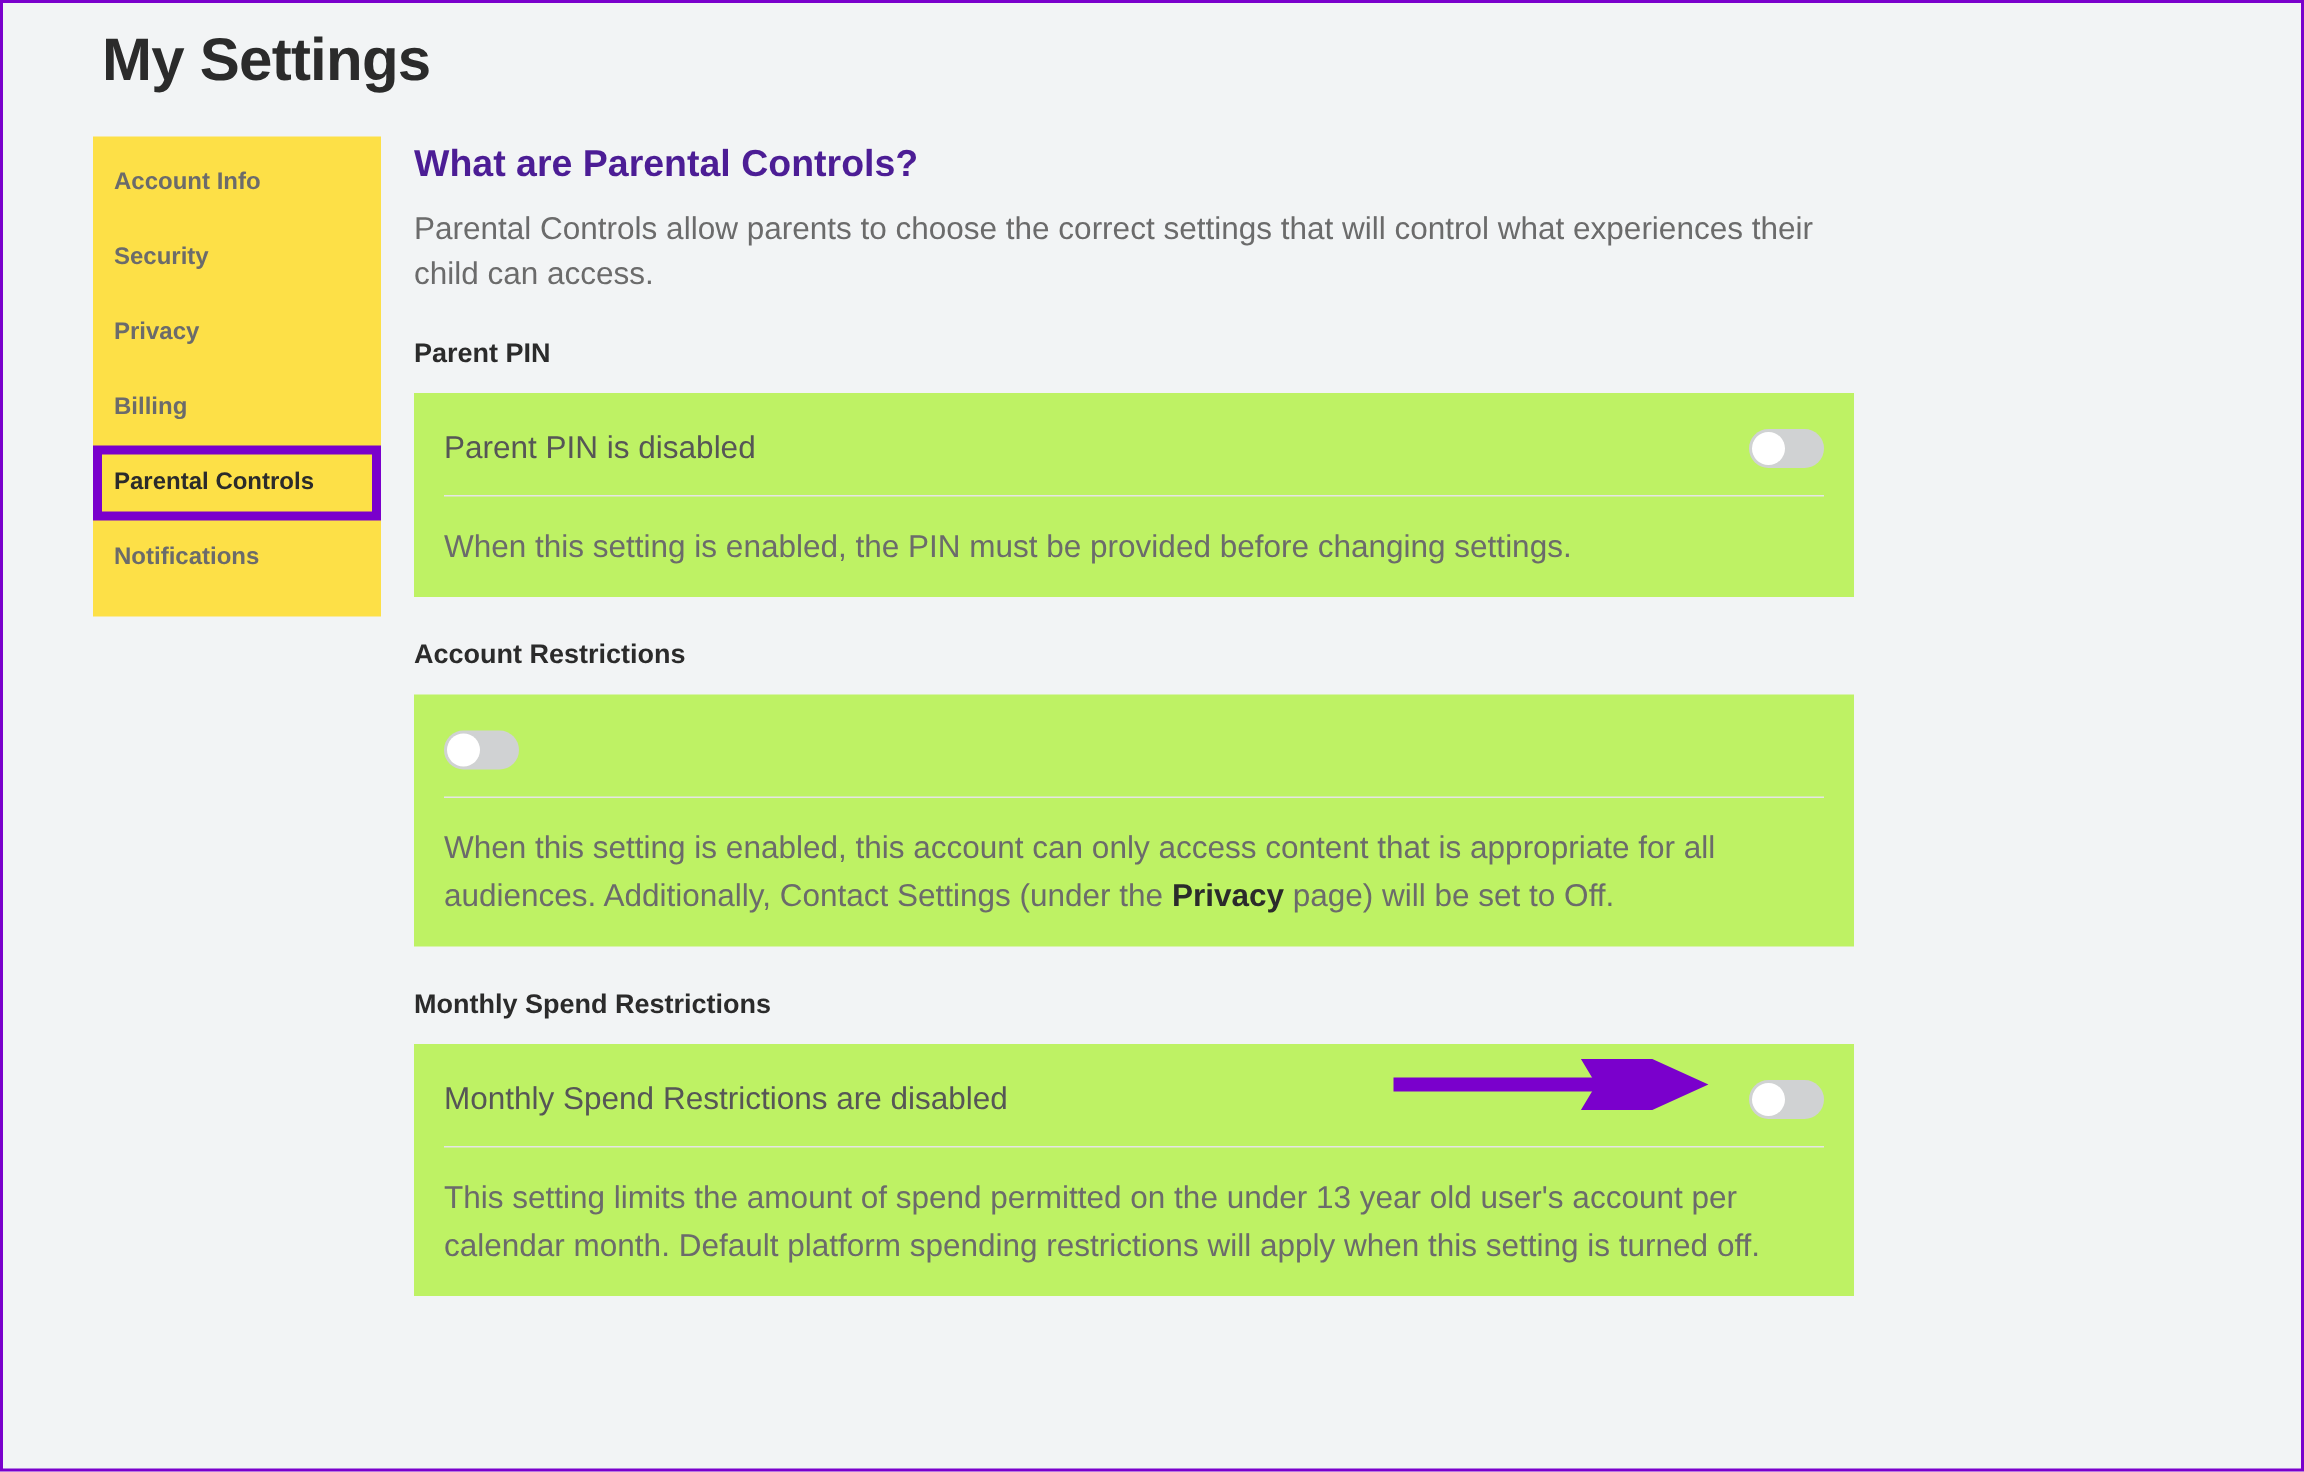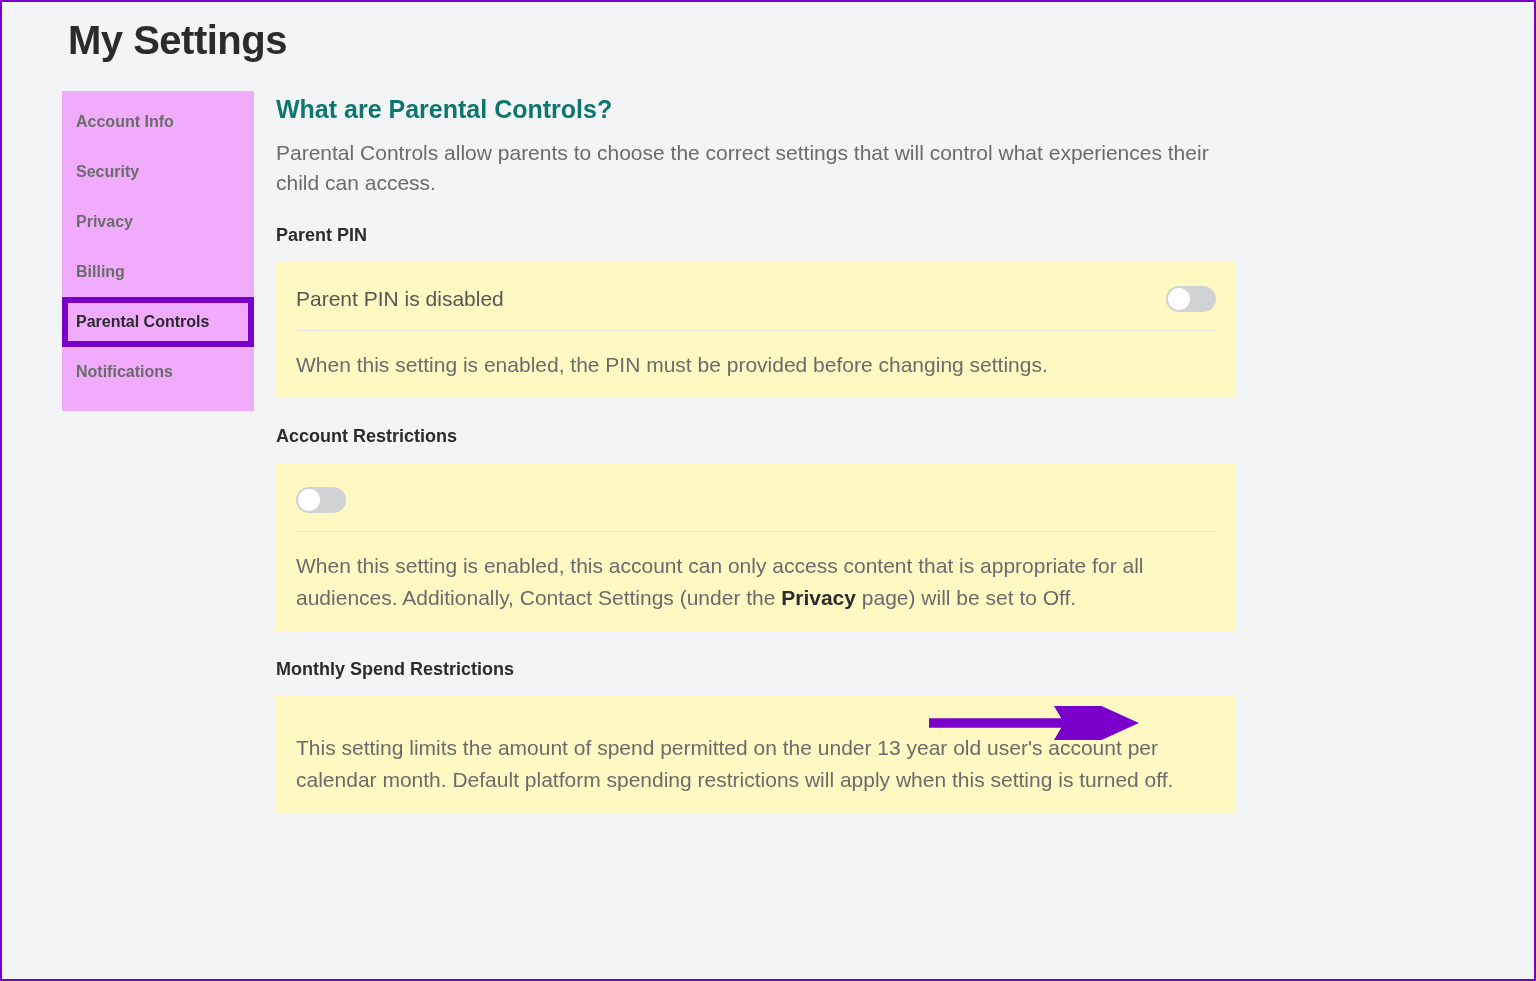--- a/index.html
+++ b/index.html
@@ -21,21 +21,21 @@
       color: #2b2b2b;
       letter-spacing: -0.5px;
       margin: 0 0 28px 6px;
     }
     .layout {
       display: flex;
       align-items: flex-start;
     }
     .sidebar {
       width: 192px;
-      background: #f0abfc;
+      background: #fde047;
       margin-right: 22px;
       padding: 6px 0 14px 0;
       flex-shrink: 0;
     }
     .sidebar-item {
       display: block;
       padding: 16px 14px;
       font-size: 16px;
       font-weight: 700;
       color: #6b6b6b;
@@ -48,37 +48,37 @@
       color: #2b2b2b;
     }
     .main {
       flex: 1;
       padding-top: 4px;
       max-width: 960px;
     }
     .section-heading {
       font-size: 25px;
       font-weight: 900;
-      color: #0f766e;
+      color: #4c1d95;
       margin: 0 0 14px 0;
     }
     .intro-text {
       font-size: 21px;
       color: #6b6b6b;
       line-height: 1.45;
       margin-bottom: 26px;
     }
     .mid-heading {
       font-size: 18px;
       font-weight: 900;
       color: #2b2b2b;
       margin: 0 0 16px 0;
     }
     .card {
-      background: #fef9c3;
+      background: #bef264;
       padding: 18px 20px;
       margin-bottom: 28px;
     }
     .setting-row {
       display: flex;
       align-items: center;
       justify-content: space-between;
       padding: 6px 0 18px 0;
       border-bottom: 1px solid #e5e5e5;
     }
@@ -160,20 +160,26 @@
             <div class="toggle-knob"></div>
           </div>
         </div>
         <div class="setting-desc">
           <span>When this setting is enabled, this account can only access content that is appropriate for all audiences. Additionally, Contact Settings (under the </span><b>Privacy</b><span> page) will be set to Off.</span>
         </div>
       </div>
 
       <h2 class="mid-heading">Monthly Spend Restrictions</h2>
       <div class="card" style="position:relative;">
+        <div class="setting-row">
+          <span class="setting-label">Monthly Spend Restrictions are disabled</span>
+          <div class="toggle">
+            <div class="toggle-knob"></div>
+          </div>
+        </div>
         <div class="setting-desc">This setting limits the amount of spend permitted on the under 13 year old user's account per calendar month. Default platform spending restrictions will apply when this setting is turned off.</div>
 
         <svg class="arrow-annot" style="left:630px; top:10px;" viewBox="0 0 250 40">
           <defs>
             <marker id="ahead" markerWidth="12" markerHeight="12" refX="9" refY="5" orient="auto">
               <path d="M0,0 L11,5 L0,10 L3,5 Z" fill="#7a00cc"></path>
             </marker>
           </defs>
           <line x1="5" y1="20" x2="230" y2="20" stroke="#7a00cc" stroke-width="11" marker-end="url(#ahead)"></line>
         </svg>

